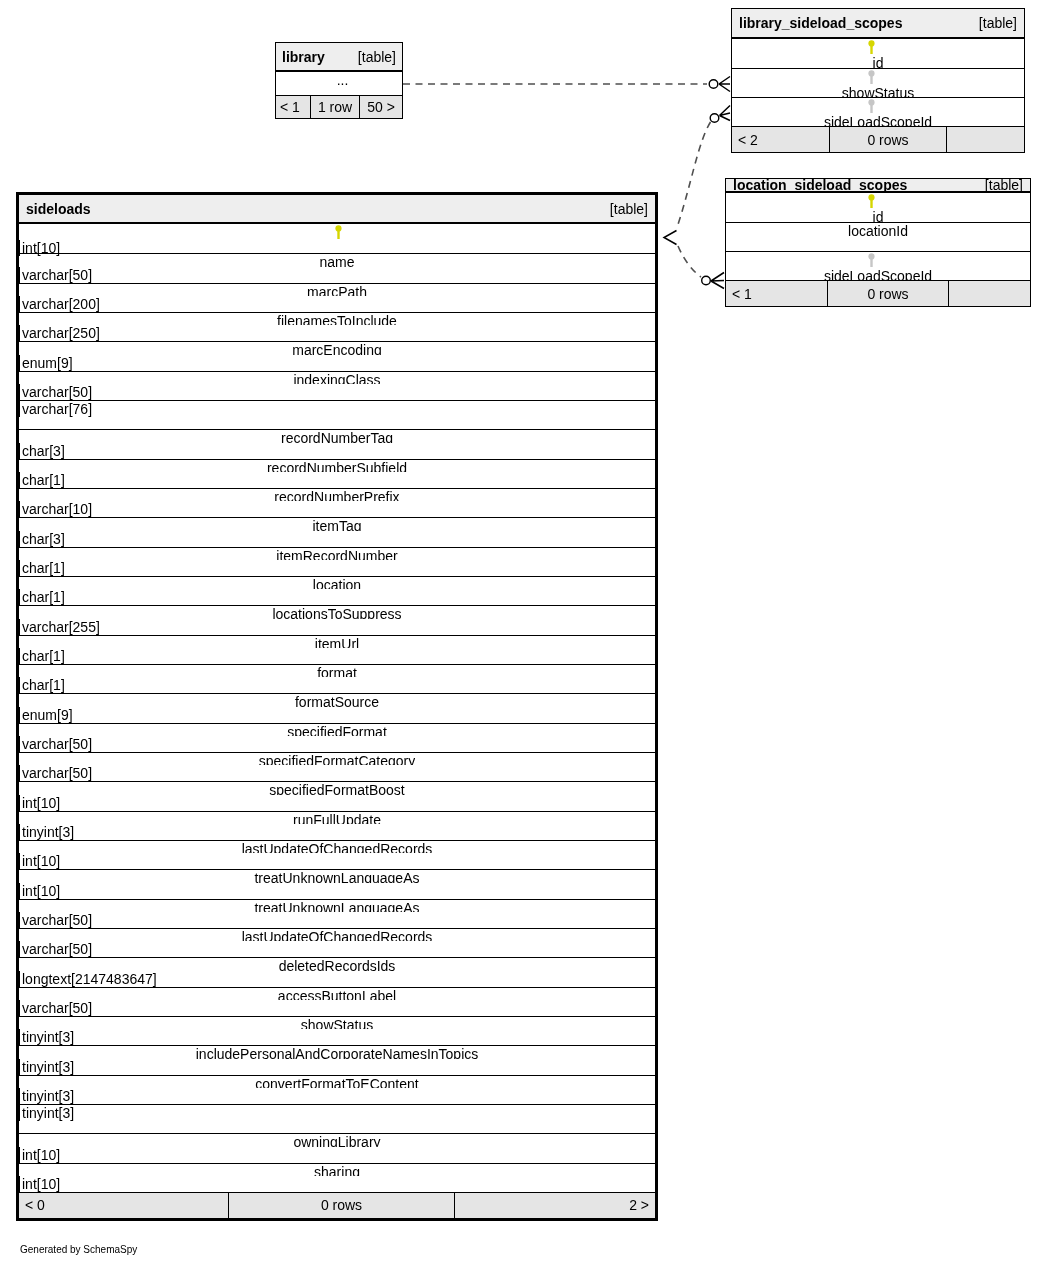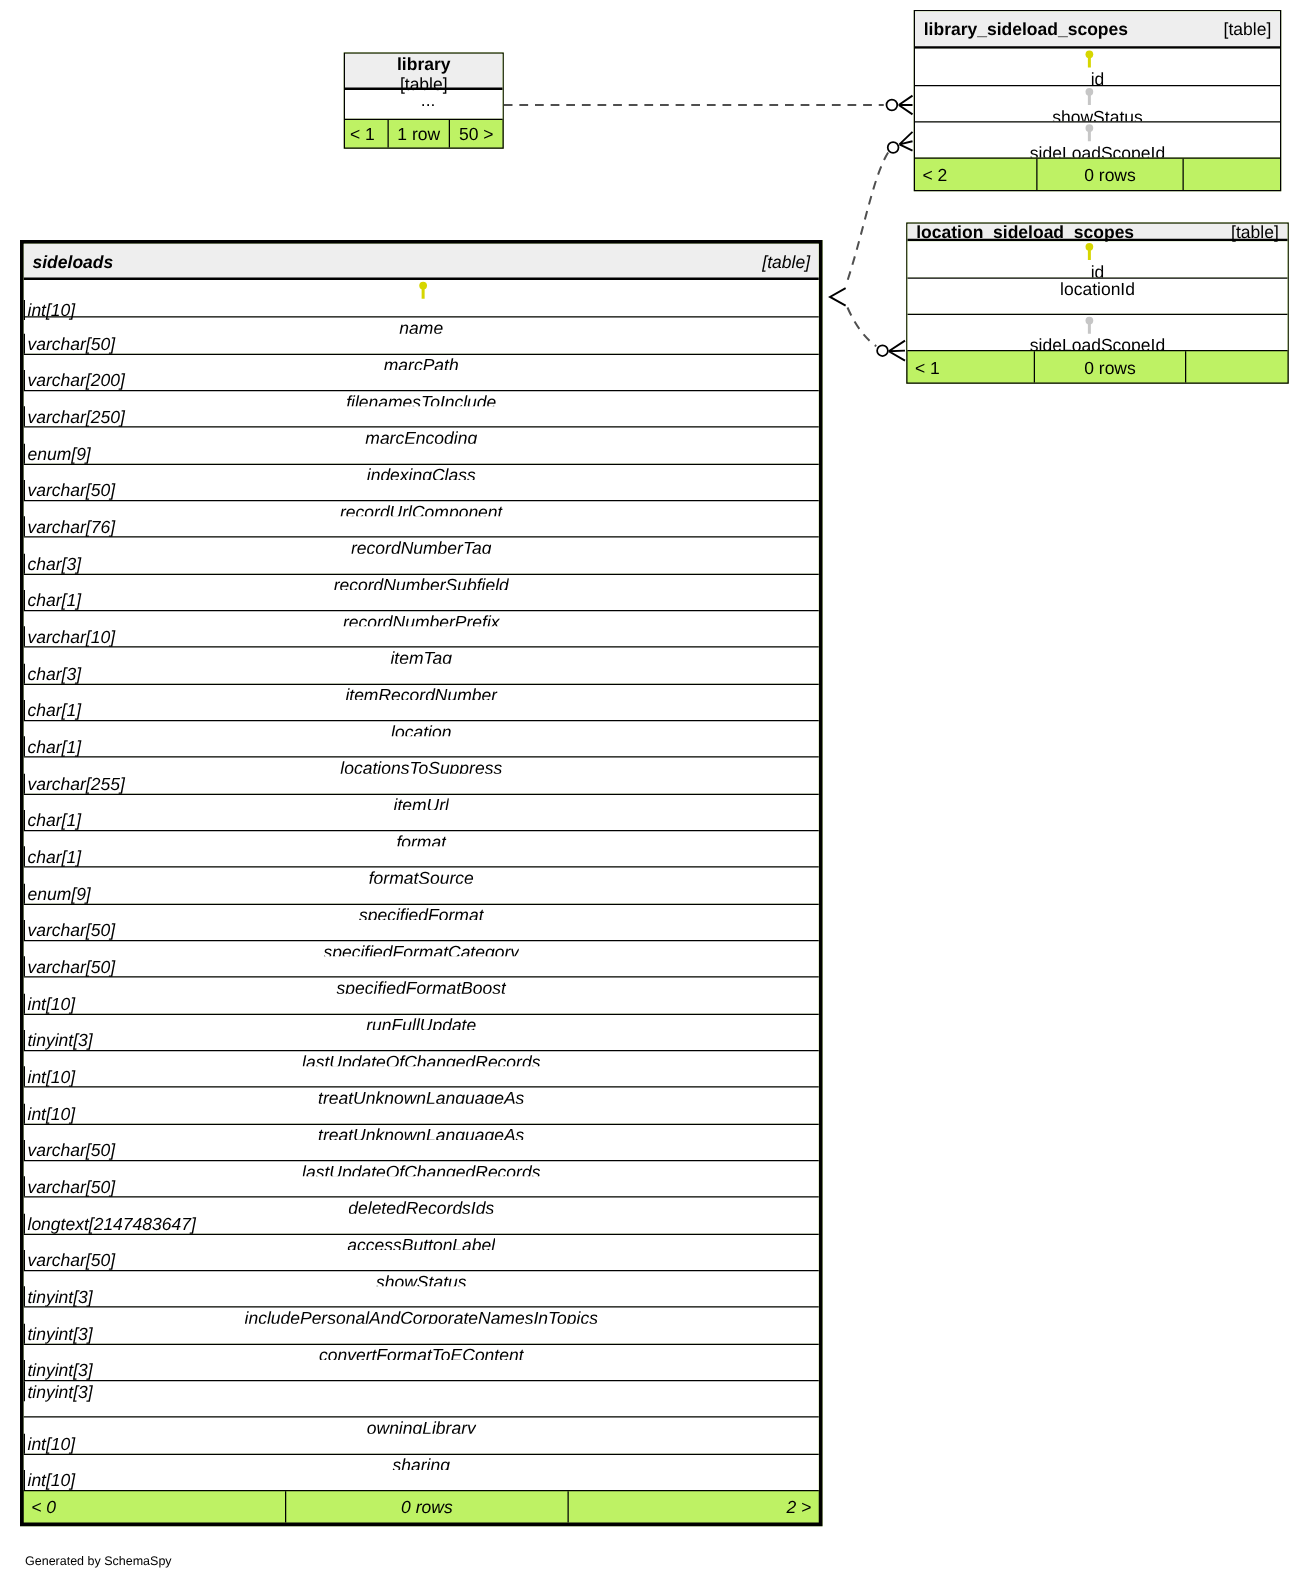--- a/index.html
+++ b/index.html
@@ -11,53 +11,53 @@
     font-family: "Liberation Sans", sans-serif;
     font-size: 14px;
     color: #000;
     overflow: hidden;
   }
   .rel-overlay { position: absolute; left: 0; top: 0; z-index: 0; pointer-events: none; }
   .dash { stroke: #4f4f4f; stroke-width: 1.6; fill: none; stroke-dasharray: 7 5.5; }
   .solidline { stroke: #000; stroke-width: 1.5; fill: none; }
   .conn-circle { fill: #fff; stroke: #000; stroke-width: 1.4; }
 
-  .tbl { position: absolute; z-index: 1; background: #bef264; border: 1px solid #000; }
+  .tbl { position: absolute; z-index: 1; background: #e5e5e5; border: 1px solid #000; }
   .tbl.focus { border-width: 3px; }
   .tbl-header {
     display: flex; justify-content: space-between; align-items: center;
     background: #eeeeee; border-bottom: 2px solid #000; padding: 0 7px;
   }
   .tbl-title { font-weight: bold; white-space: nowrap; }
   .tbl-tag { white-space: nowrap; }
   .tbl-row { display: flex; align-items: center; background: #fff; flex-direction: column; }
   .tbl-rows .tbl-row + .tbl-row { border-top: 1px solid #000; }
   .key-cell { flex: none; display: flex; align-items: center; }
   .col-name { flex: 1; white-space: nowrap; overflow: hidden; }
   .col-type { flex: none; align-self: stretch; display: flex; align-items: center;
               border-left: 1px solid #000; padding-left: 2px; white-space: nowrap; }
   .tbl-footer { display: flex; border-top: 1px solid #000; align-items: stretch; }
   .f-cell { display: flex; align-items: center; white-space: nowrap; }
   .f-cell.f2, .f-cell.f3 { border-left: 1px solid #000; }
   .f2 { justify-content: center; }
 
   
-  #table-sideloads { left: 16px; top: 192px; width: 642px; font-style: italic; }
+  #table-sideloads { left: 16px; top: 192px; width: 642px; }
   #table-sideloads .tbl-header { height: 29px; }
   #table-sideloads .tbl-row { height: 29.33px; }
   #table-sideloads .key-cell { width: 30px; padding-left: 11px; }
   #table-sideloads .col-type { width: 170px; }
   #table-sideloads .tbl-footer { height: 26px; }
   #table-sideloads .f1 { width: 209px; padding-left: 6px; }
   #table-sideloads .f2 { width: 226px; }
   #table-sideloads .f3 { flex: 1; justify-content: flex-end; padding-right: 6px; }
 
   
   #table-library { left: 275px; top: 42px; width: 128px; }
-  #table-library .tbl-header { height: 29px; padding: 0 6px; flex-direction: column; }
+  #table-library .tbl-header { height: 29px; padding: 0 6px; }
   #table-library .tbl-row { height: 23px; }
   #table-library .col-name { padding-left: 7px; }
   #table-library .tbl-footer { height: 23px; }
   #table-library .f1 { width: 34px; padding-left: 4px; }
   #table-library .f2 { width: 49px; }
   #table-library .f3 { flex: 1; justify-content: center; }
 
   
   .tbl-sm .tbl-header { height: 30px; }
   .tbl-sm .tbl-row { height: 29px; }
@@ -224,21 +224,20 @@
         <span class="col-name">marcEncoding</span>
         <span class="col-type">enum[9]</span>
       </div>
       <div class="tbl-row">
         <span class="key-cell"></span>
         <span class="col-name">indexingClass</span>
         <span class="col-type">varchar[50]</span>
       </div>
       <div class="tbl-row">
         <span class="key-cell"></span>
-        <span class="col-name">recordUrlComponent</span>
         <span class="col-type">varchar[76]</span>
       </div>
       <div class="tbl-row">
         <span class="key-cell"></span>
         <span class="col-name">recordNumberTag</span>
         <span class="col-type">char[3]</span>
       </div>
       <div class="tbl-row">
         <span class="key-cell"></span>
         <span class="col-name">recordNumberSubfield</span>

